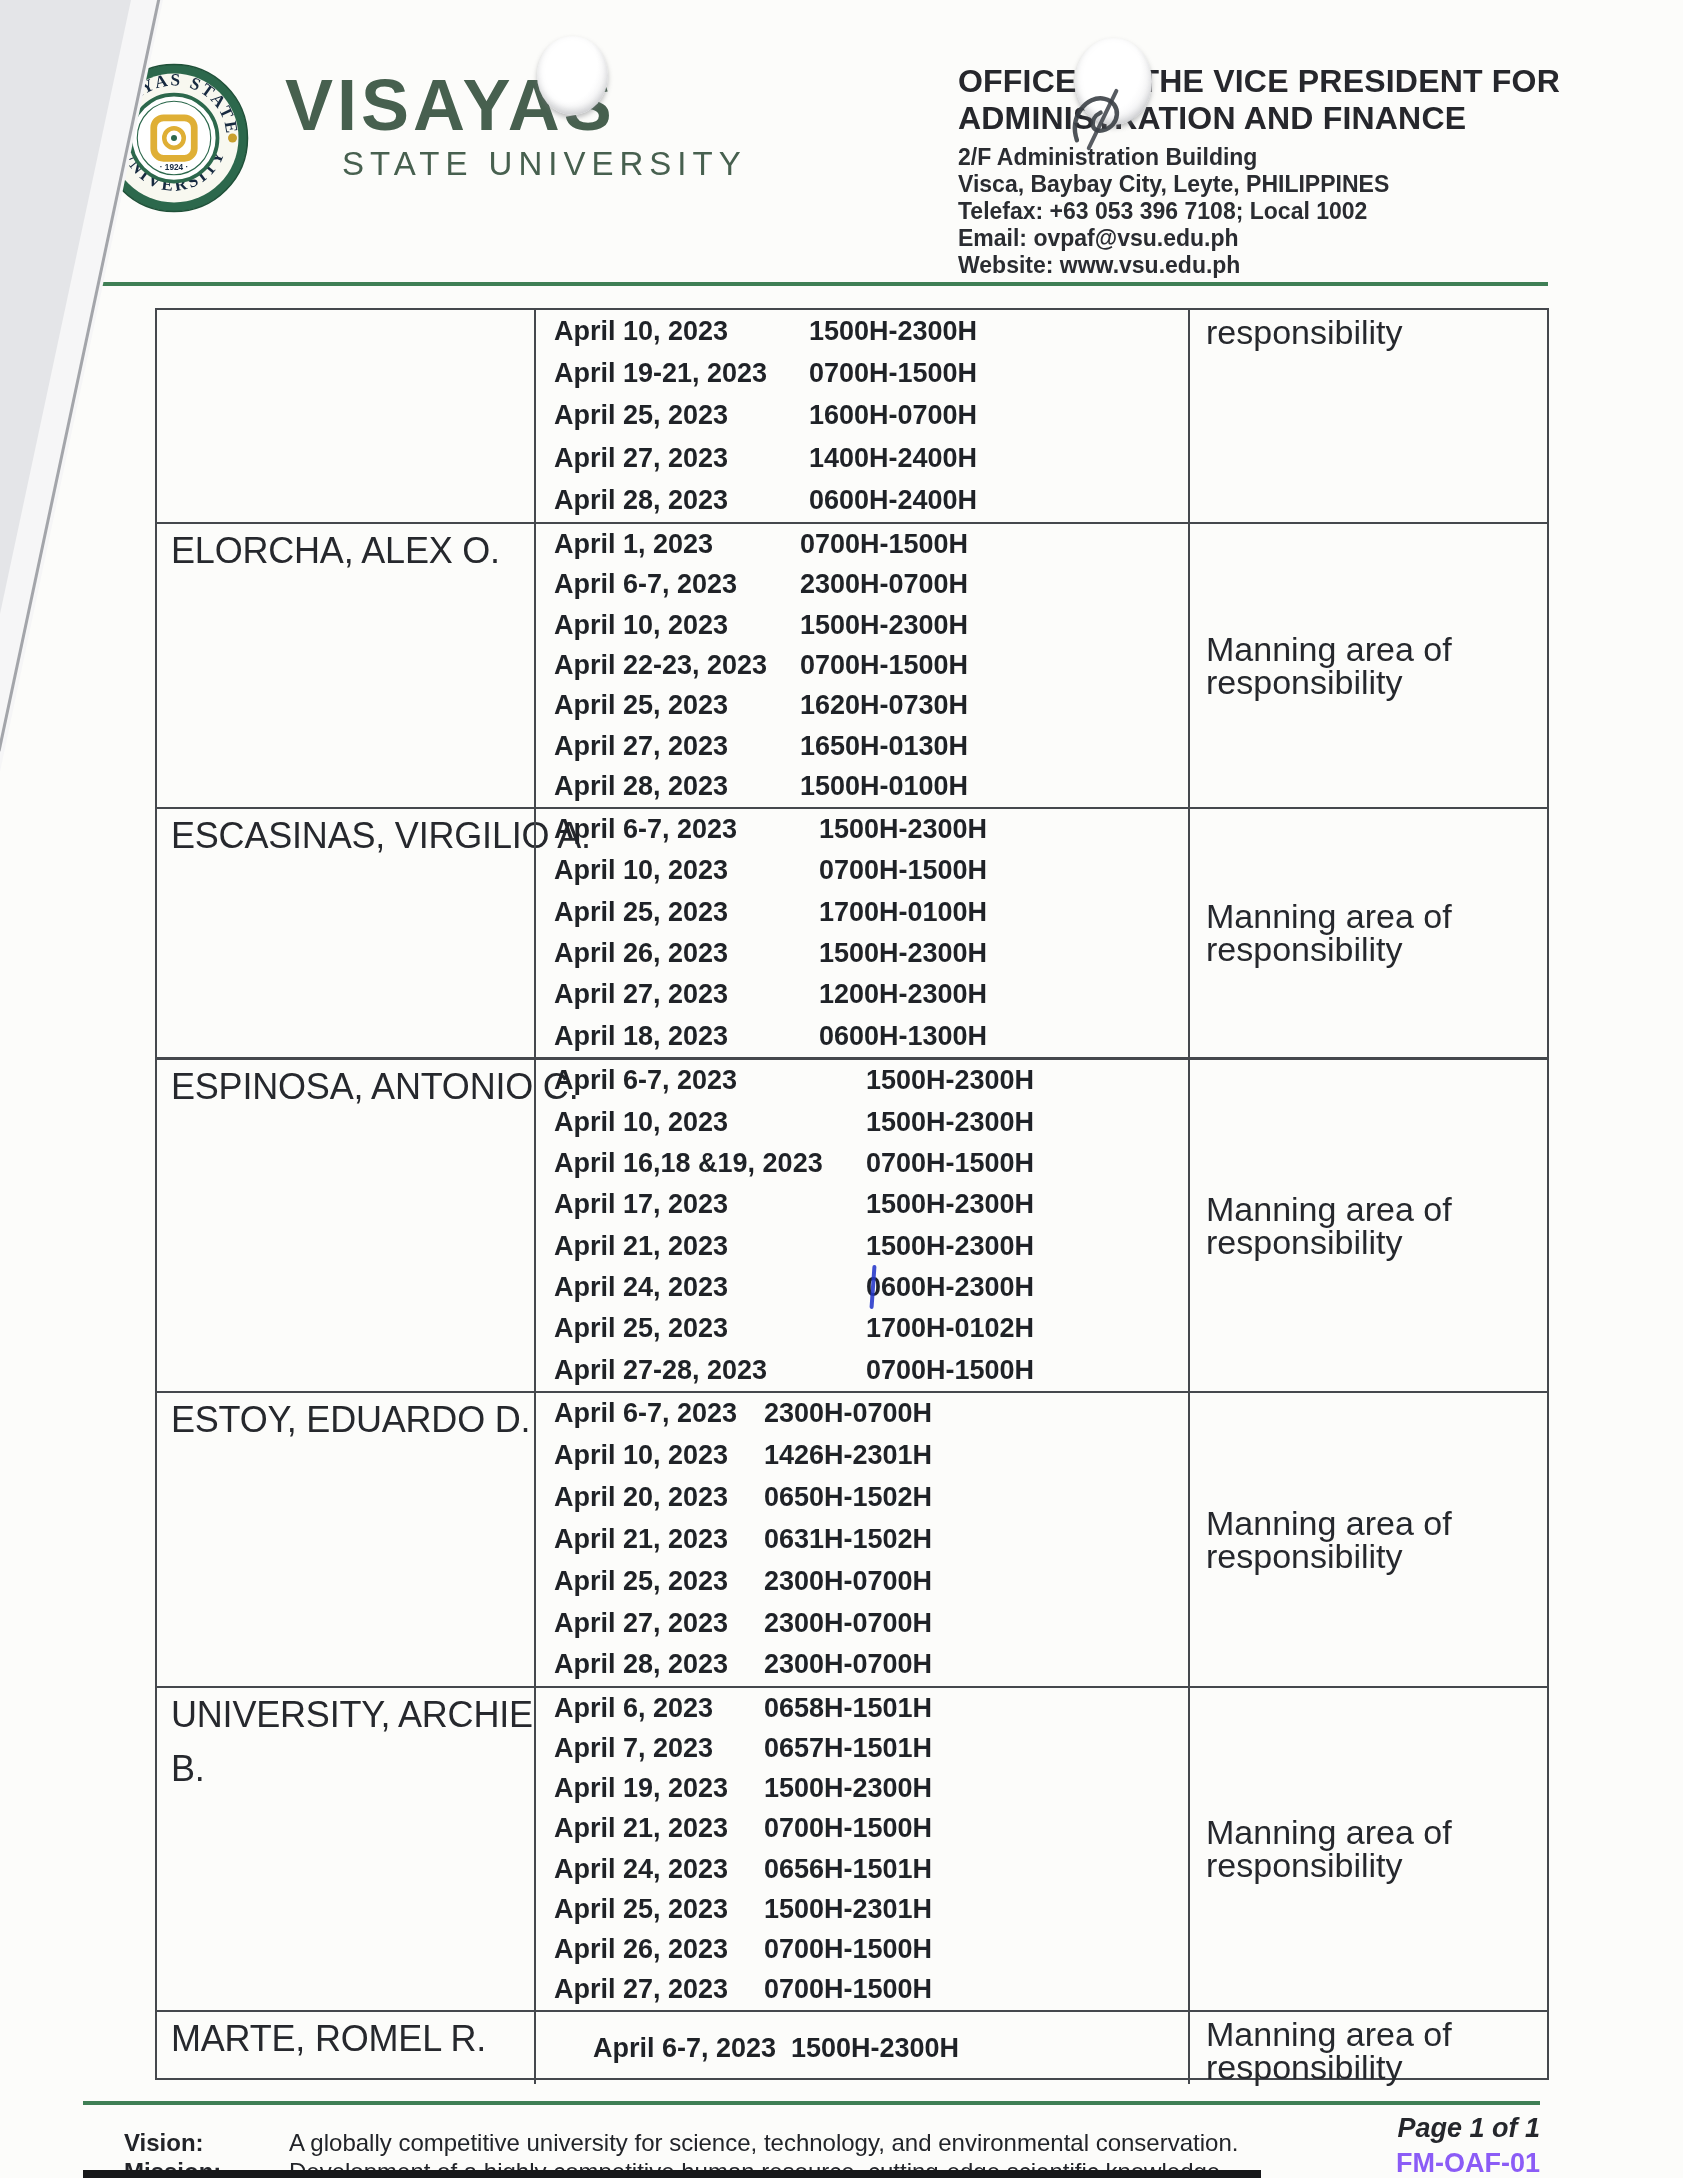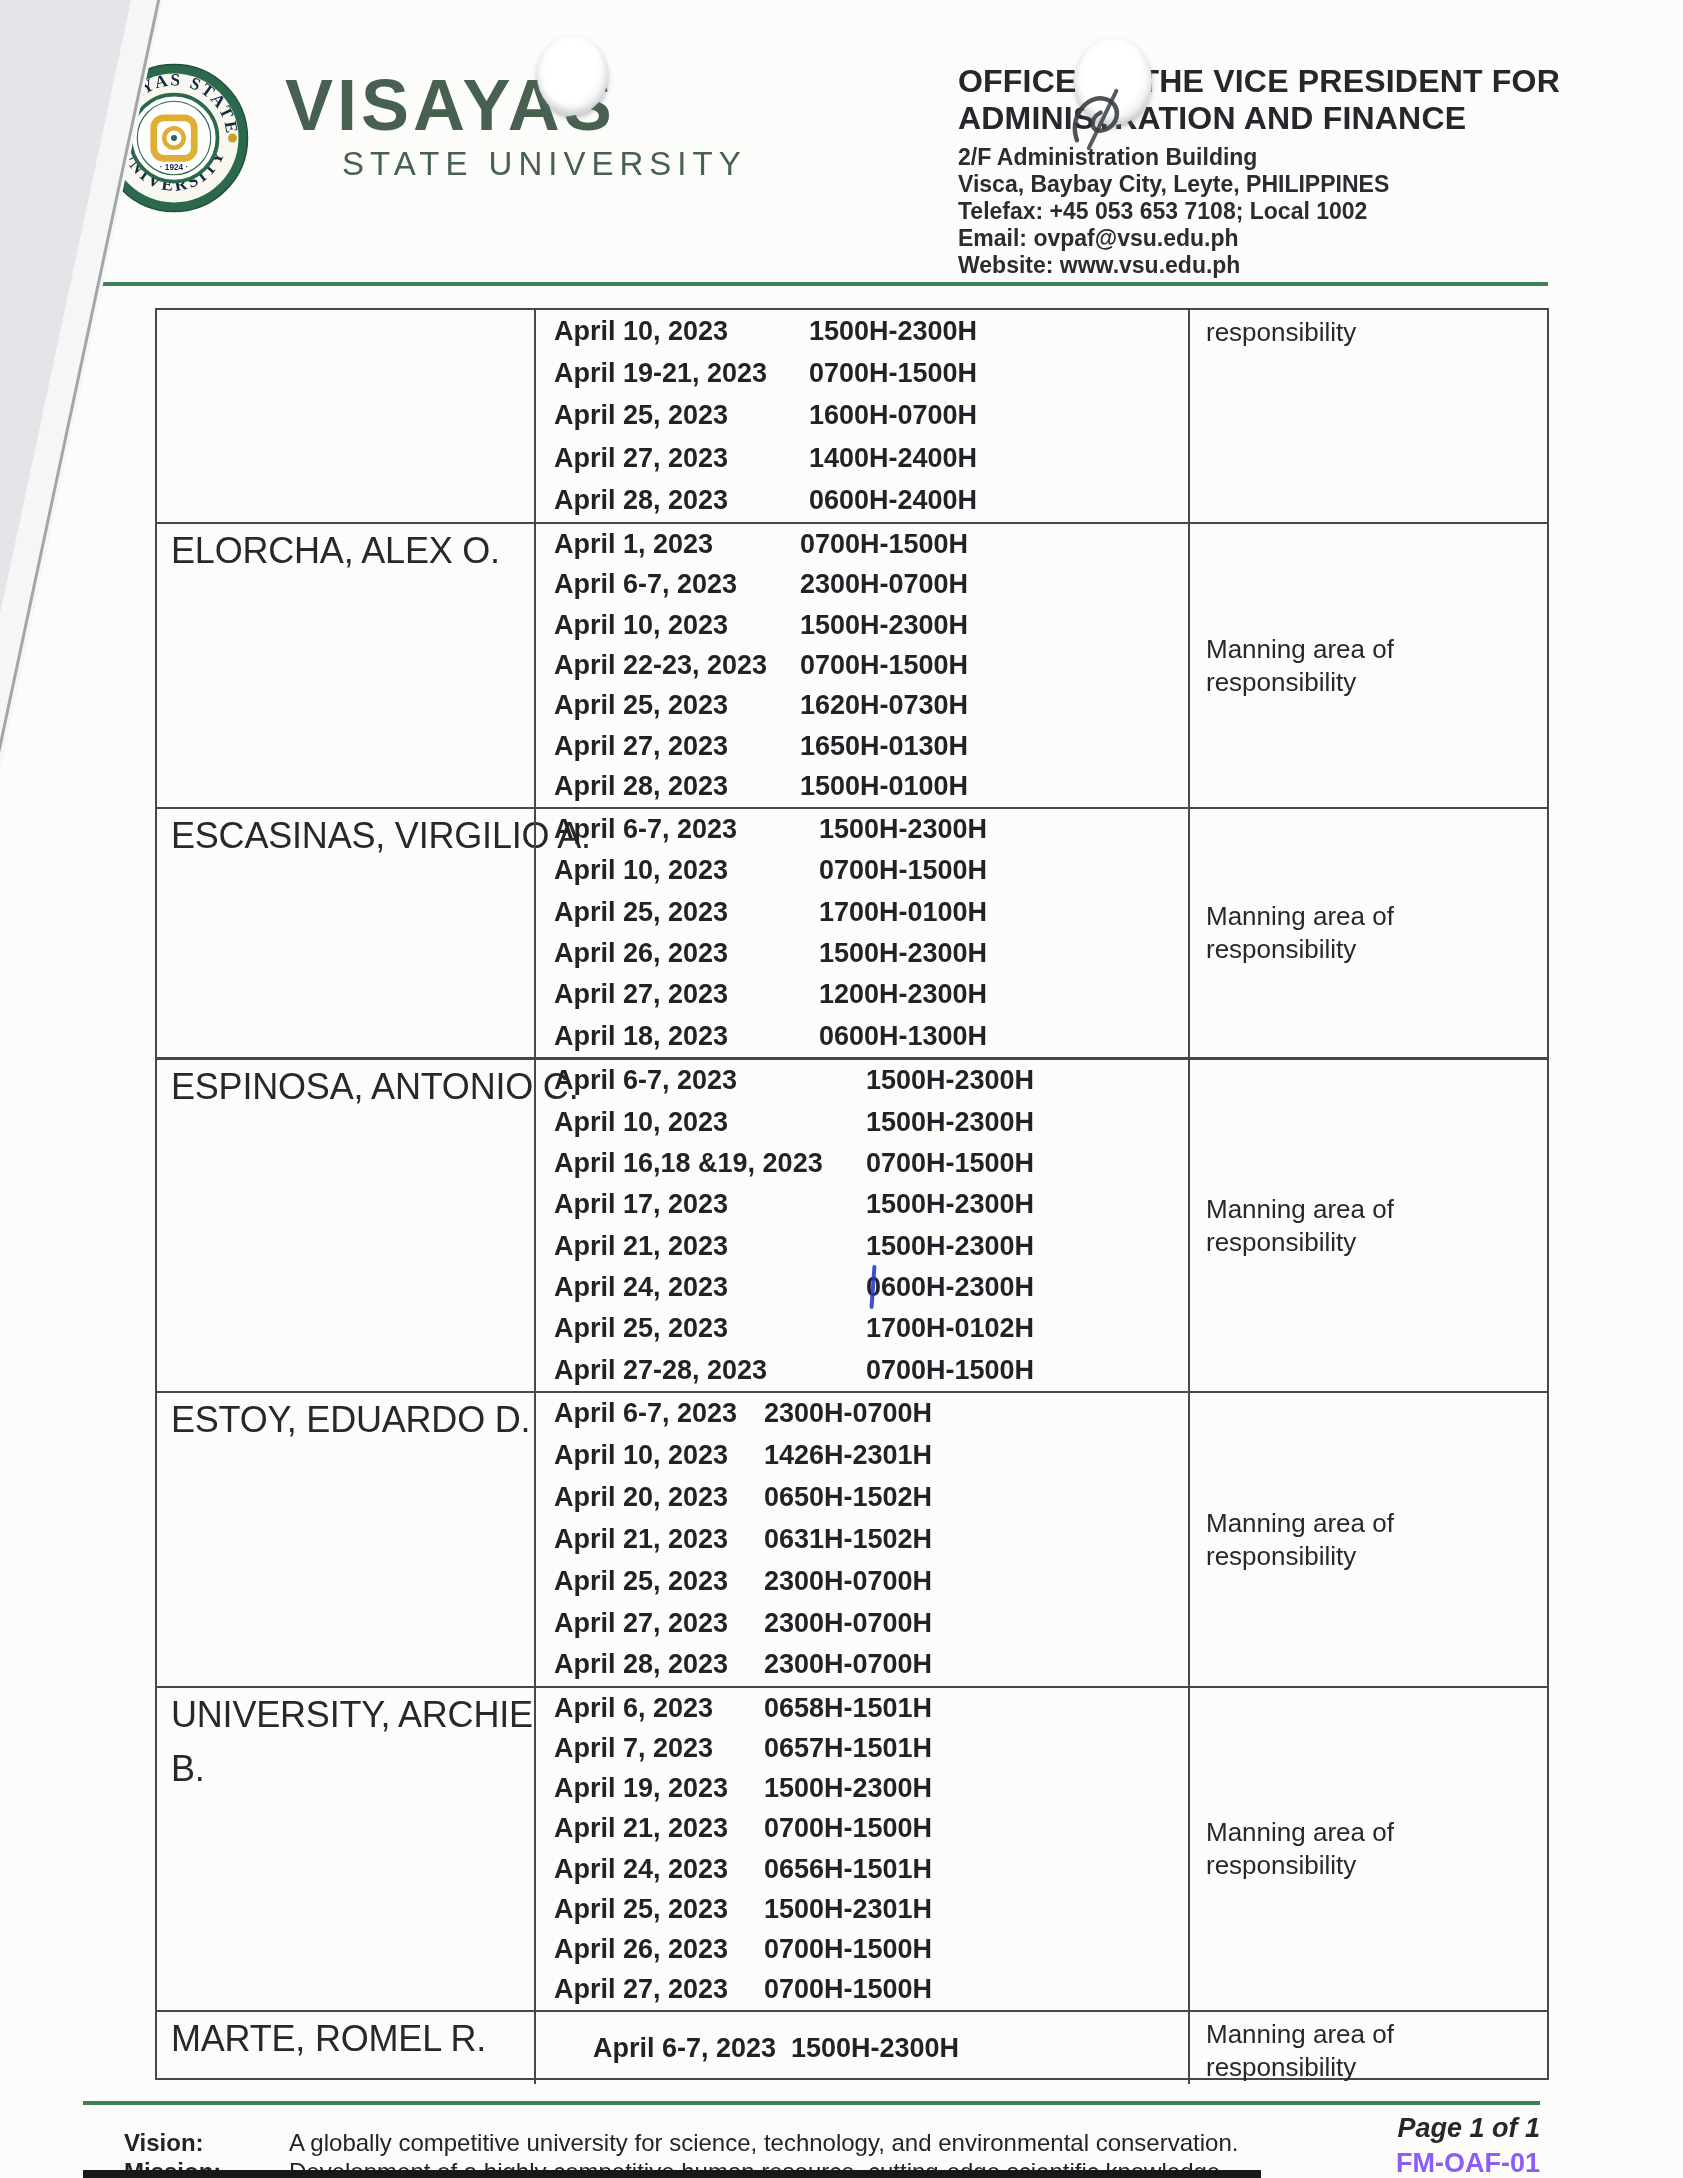--- a/index.html
+++ b/index.html
@@ -44,21 +44,21 @@
   .name-cell{padding:10px 6px 0 14px;font-size:36px;letter-spacing:-0.2px;line-height:33px;color:#26282d;}
   .name-cell div{white-space:nowrap;margin-bottom:21px;}
   .rows-cell{border-left:2px solid #45484d;display:flex;flex-direction:column;
     justify-content:space-around;height:100%;padding-left:18px;}
   .shift-row{display:flex;font-size:27px;font-weight:600;color:#1f2227;white-space:nowrap;}
   .shift-date{flex-shrink:0;}
   .shift-time{position:relative;}
   .inked::before{content:'';position:absolute;left:5px;top:-7px;width:4px;height:44px;
     background:#2437c9;transform:rotate(4deg);border-radius:2px;opacity:.88;}
   .remark-cell{border-left:2px solid #45484d;display:flex;flex-direction:column;
-    justify-content:center;padding-left:16px;font-size:26px;line-height:33px;color:#26282d;}
+    justify-content:center;padding-left:16px;font-size:34px;line-height:33px;color:#26282d;}
   .remark-cell.top{justify-content:flex-start;padding-top:6px;}
   
   .green-rule2{position:absolute;left:83px;top:2101px;width:1457px;height:4px;background:#3f7f55;z-index:2;}
   .page-num{position:absolute;right:143px;top:2113px;font-size:27px;font-style:italic;font-weight:600;color:#25272c;z-index:2;}
   .form-code{position:absolute;right:143px;top:2148px;font-size:27px;font-weight:700;color:#8b5cf6;z-index:2;}
   .vm-label{position:absolute;left:124px;font-size:24px;font-weight:700;color:#222429;z-index:2;}
   .vm-text{position:absolute;left:289px;font-size:24px;font-weight:500;color:#222429;z-index:2;white-space:nowrap;}
   .vision-label{top:2129px;} .vision-text{top:2129px;}
   .mission-label{top:2158px;} .mission-text{top:2158px;}
 </style>
@@ -101,21 +101,21 @@
   <div class="wordmark">
     <div class="big">VISAYAS</div>
     <div class="sub">STATE UNIVERSITY</div>
   </div>
 
   <div class="office">
     <div class="l1">OFFICE OF THE VICE PRESIDENT FOR</div>
     <div class="l2">ADMINISTRATION AND FINANCE</div>
     <div class="addr first">2/F Administration Building</div>
     <div class="addr">Visca, Baybay City, Leyte, PHILIPPINES</div>
-    <div class="addr">Telefax: +45 053 653 7108; Local 1002</div>
+    <div class="addr">Telefax: +63 053 396 7108; Local 1002</div>
     <div class="addr">Email: ovpaf@vsu.edu.ph</div>
     <div class="addr">Website: www.vsu.edu.ph</div>
   </div>
 
   <div class="hole hole1"></div>
   <div class="hole hole2"></div>
   <svg class="pen-squiggle" width="85" height="73" viewBox="0 0 86 74">
     <path d="M 12,56 C 4,32 22,10 40,14 C 58,18 56,42 38,46 C 26,49 24,34 36,28" fill="none" stroke="#3b4046" stroke-width="4.5" stroke-linecap="round" opacity="0.9"></path>
     <path d="M 52,6 L 24,64" fill="none" stroke="#3b4046" stroke-width="4" stroke-linecap="round" opacity="0.85"></path>
   </svg>

